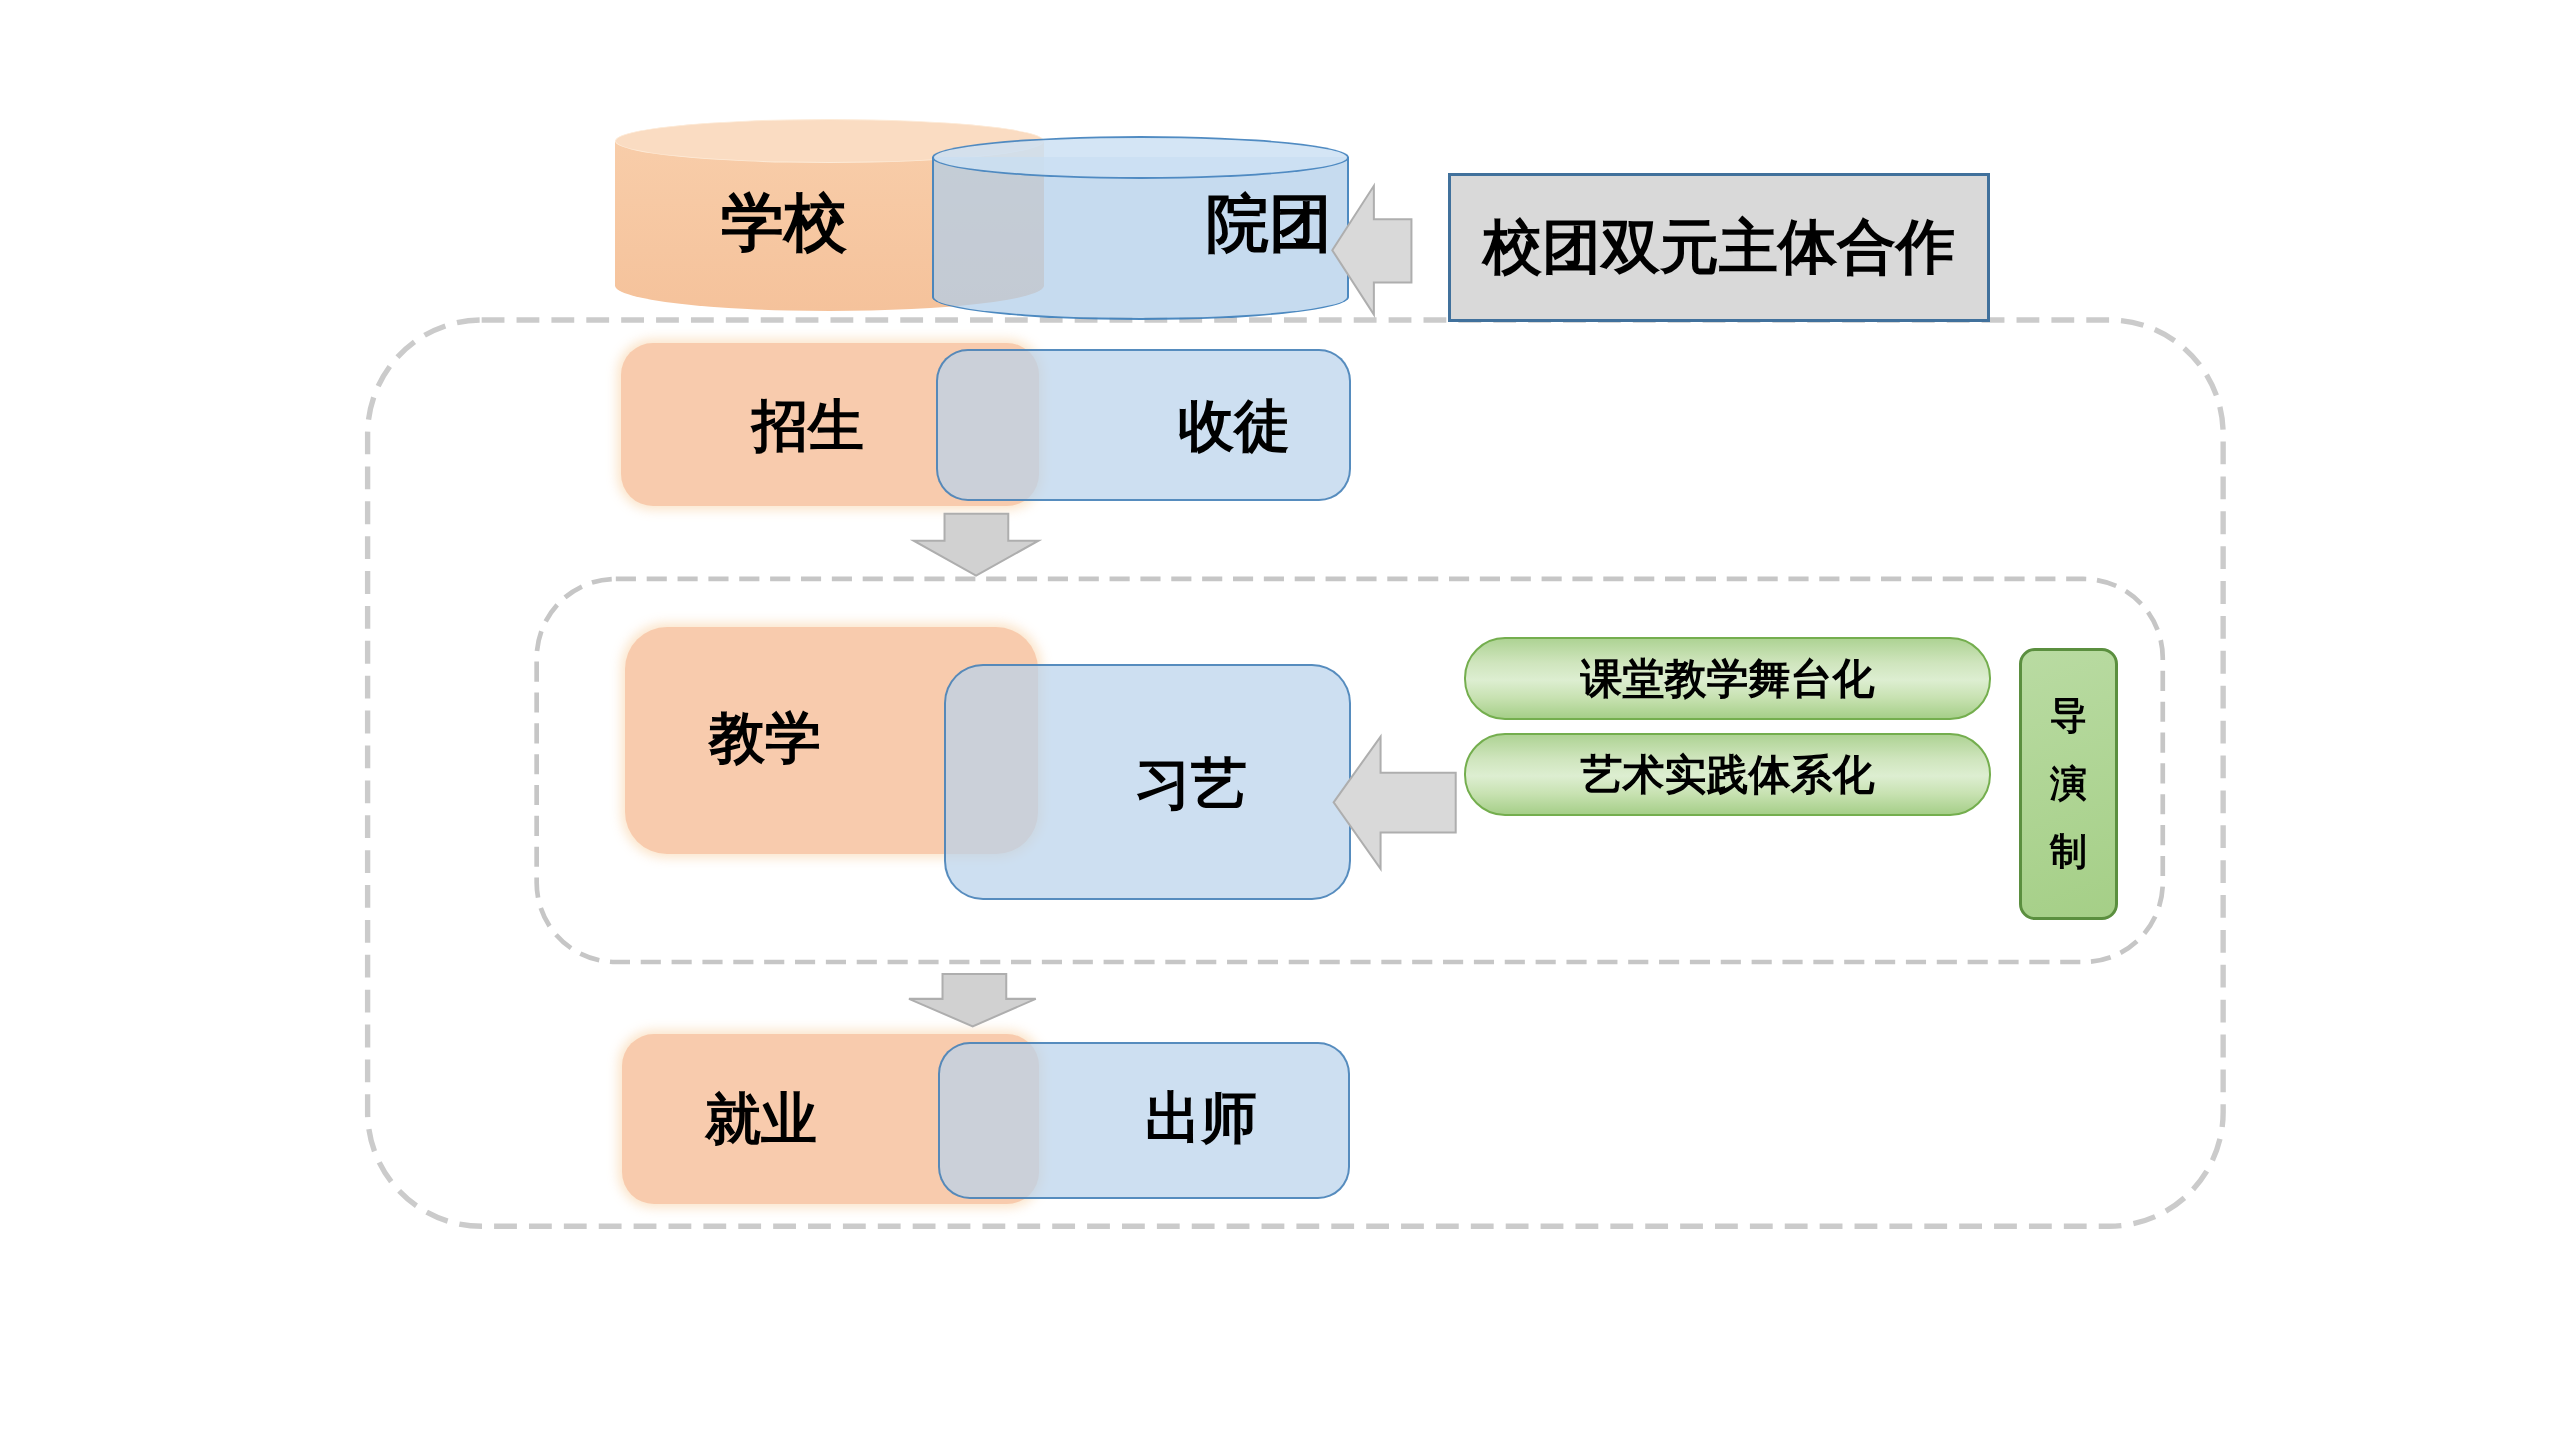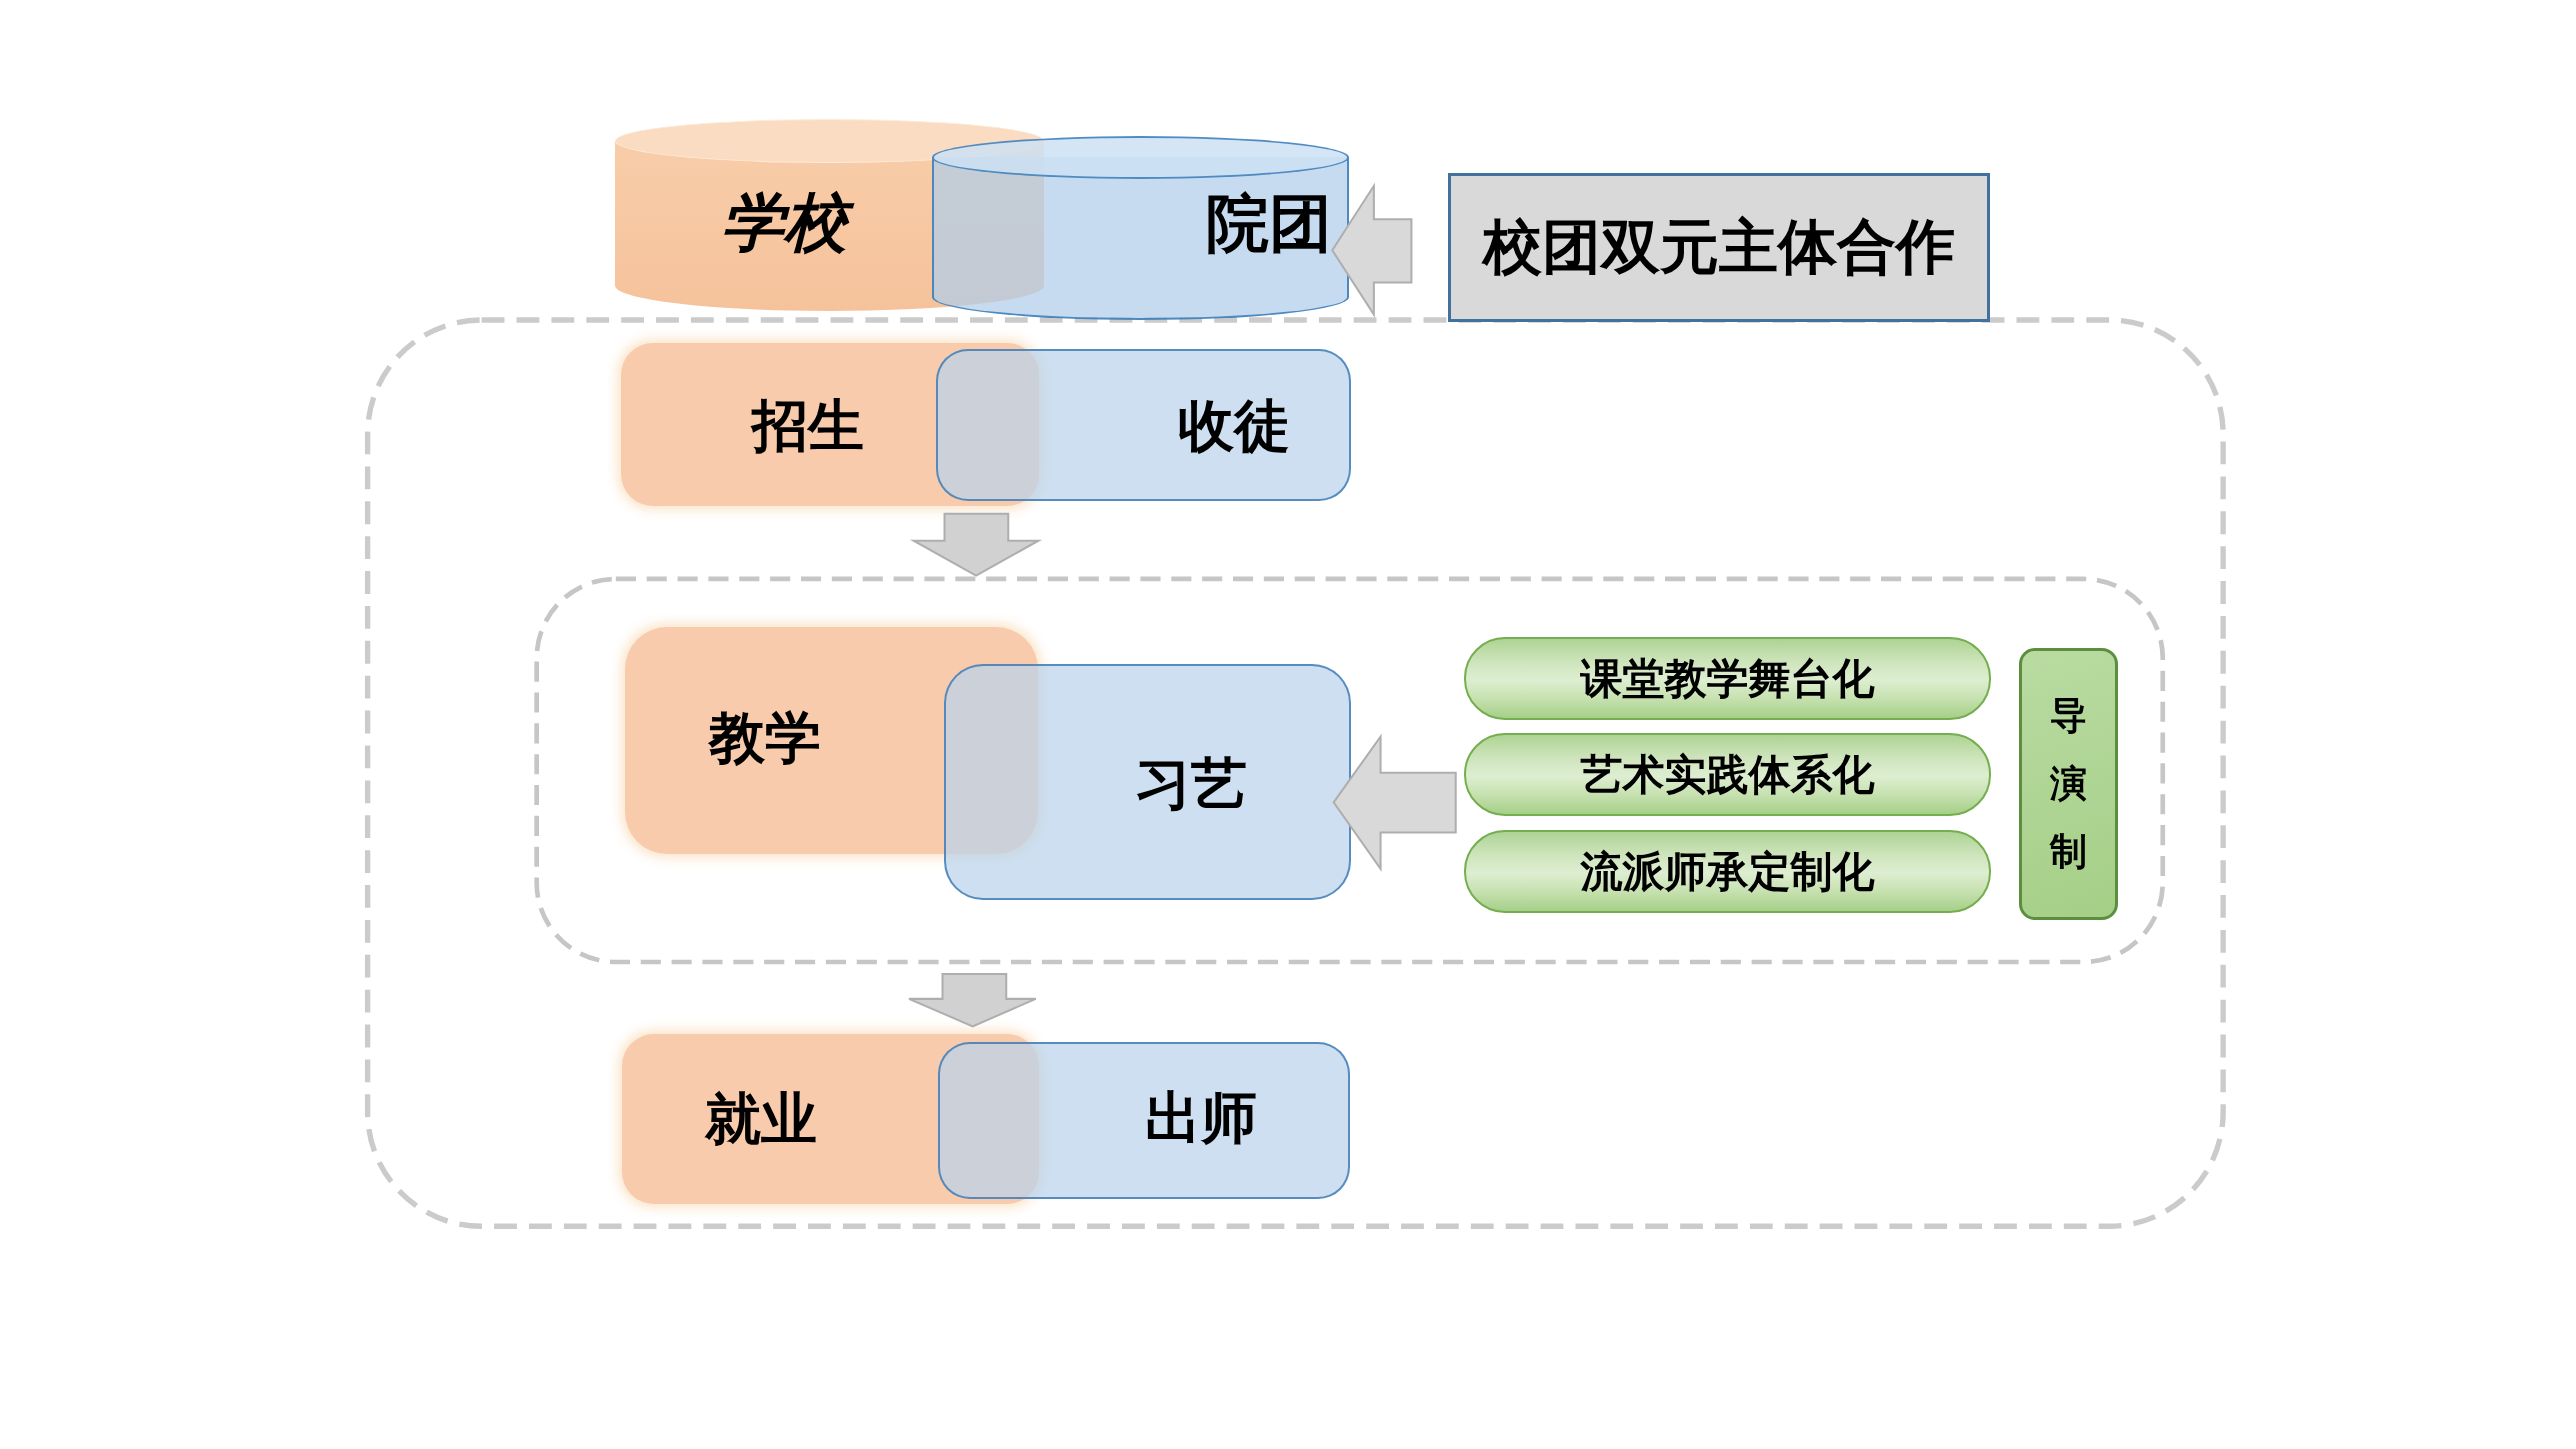--- a/index.html
+++ b/index.html
@@ -166,29 +166,26 @@
 
   <div class="abs row-orange" id="row3-orange"></div>
   <div class="abs row-blue" id="row3-blue"></div>
 
   <div class="abs pill" id="pill-1">
     <span class="pill-text">课堂教学舞台化</span>
   </div>
   <div class="abs pill" id="pill-2">
     <span class="pill-text">艺术实践体系化</span>
   </div>
-  <div class="abs pill" id="pill-3">
-    <span class="pill-text">流派师承定制化</span>
-  </div>
 
   <div class="abs director-box">
     <div class="director-text">导演制</div>
   </div>
 
-  <div class="label lbl-cyl" style="left:784px; top:223px;font-style:italic;">学校</div>
+  <div class="label lbl-cyl" style="left:784px; top:223px;">学校</div>
   <div class="label lbl-cyl" style="left:1269px; top:224px;">院团</div>
 
   <div class="label lbl-row" style="left:808px; top:427px;">招生</div>
   <div class="label lbl-row" style="left:1234px; top:427px;">收徒</div>
 
   <div class="label lbl-row" style="left:765px; top:739px;">教学</div>
   <div class="label lbl-row" style="left:1191px; top:785px;">习艺</div>
 
   <div class="label lbl-row" style="left:761px; top:1120px;text-align:right;">就业</div>
   <div class="label lbl-row" style="left:1201px; top:1119px;">出师</div>

